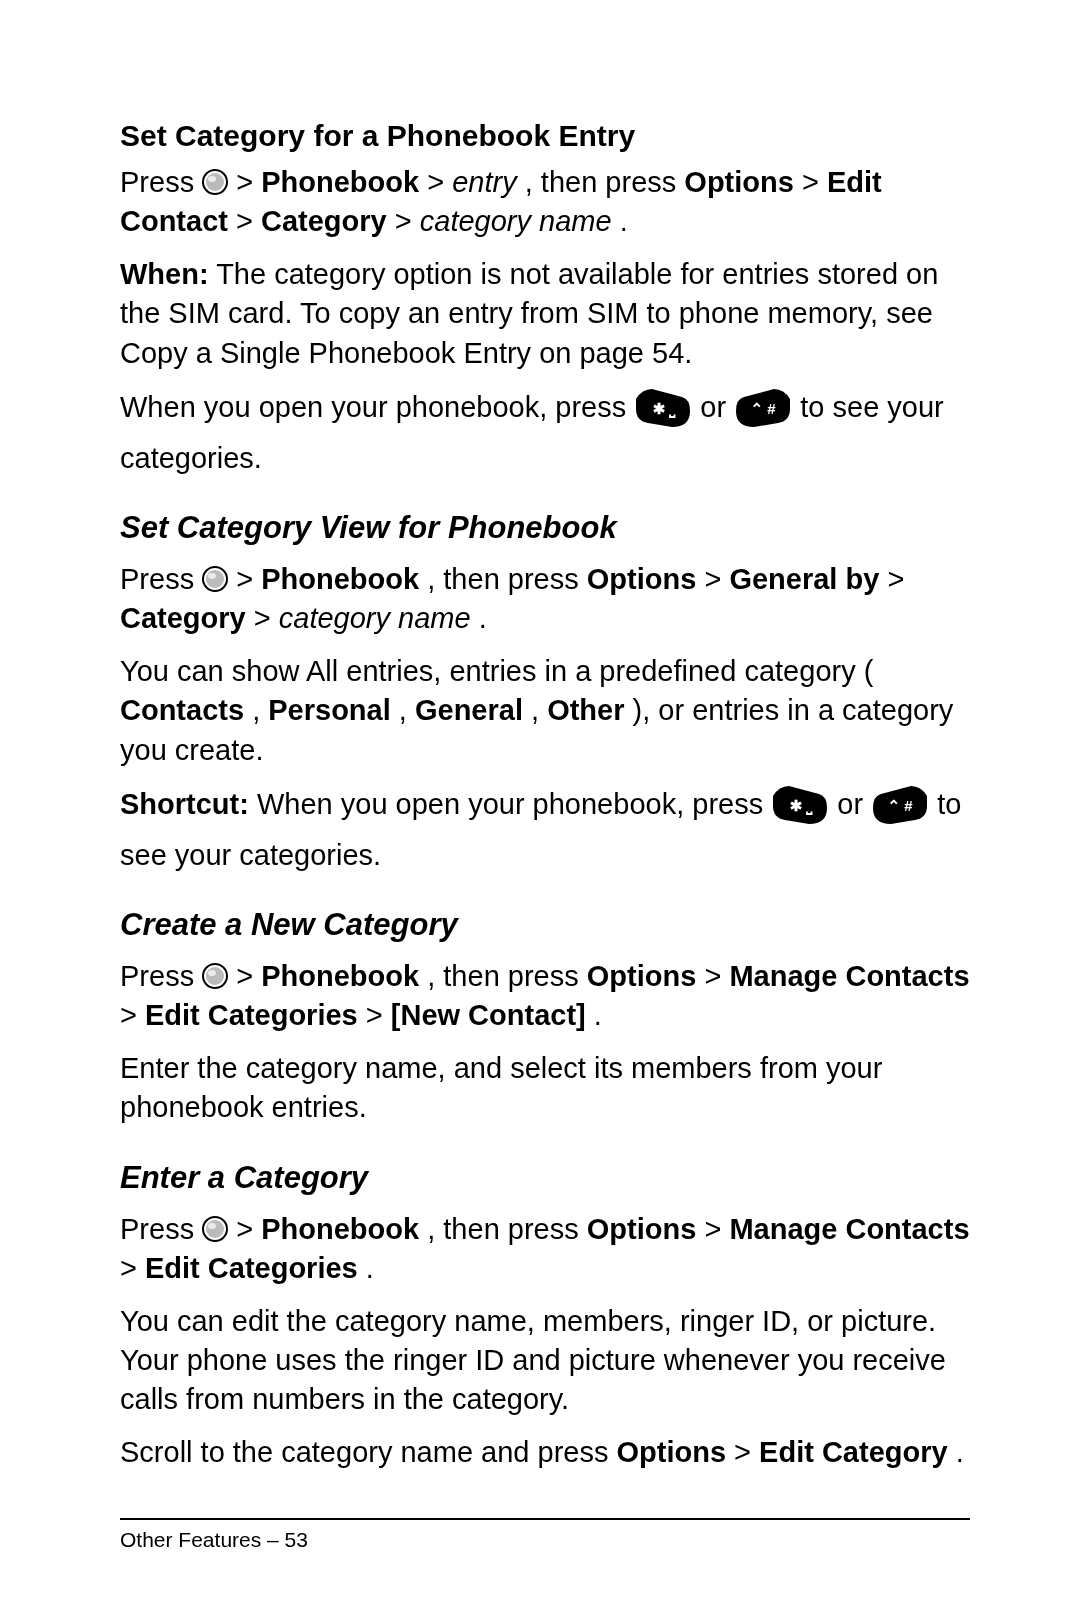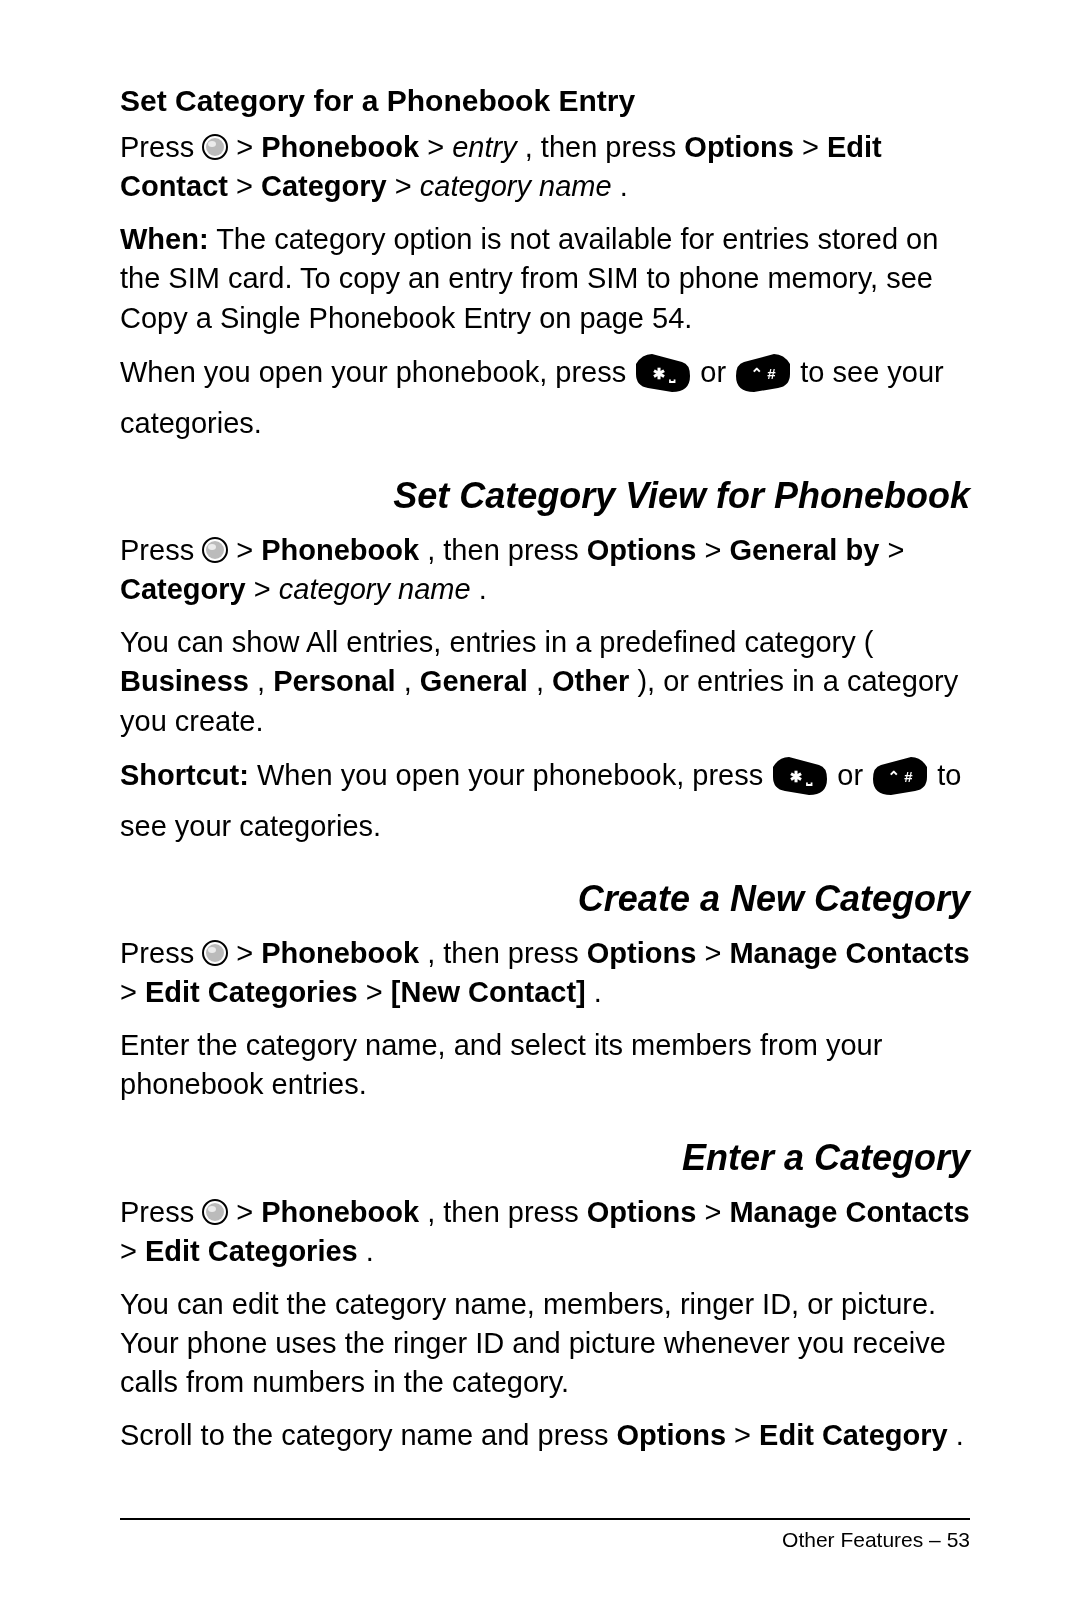--- a/index.html
+++ b/index.html
@@ -7,37 +7,36 @@
     padding: 0;
     background: #fff;
     font-family: Arial, Helvetica, sans-serif;
     color: #000;
     width: 1080px;
     height: 1622px;
     position: relative;
     box-sizing: border-box;
   }
   .page {
-    padding: 84px 110px 60px 120px;
+    padding: 119px 110px 60px 120px;
     box-sizing: border-box;
     height: 100%;
     position: relative;
   }
   .section-title {
     font-weight: bold;
     font-size: 30px;
     margin-bottom: 10px;
   }
   .section-heading {
     font-weight: bold;
     font-style: italic;
-    font-size: 36px;
+    font-size: 31px;
     margin-top: 32px;
     margin-bottom: 14px;
-    text-align: right;
   }
   p {
     font-size: 29px;
     line-height: 1.35;
     margin: 0 0 14px 0;
   }
   .bold { font-weight: bold; }
   .bi { font-weight: normal; font-style: italic; }
   .menu-icon {
     display: inline-block;
@@ -47,21 +46,20 @@
   }
   .star-key, .hash-key {
     display: inline-block;
     vertical-align: -12px;
   }
   .ftr {
     position: absolute;
     bottom: 70px; left: 120px; right: 110px;
     border-top: 2px solid #000;
     padding-top: 8px;
-    text-align: right;
     font-size: 21px;
   }
 </style>
 </head>
 <body>
 
 <div class="page">
 
   <div class="section-title">Set Category for a Phonebook Entry</div>
 
@@ -131,21 +129,21 @@
     <span class="bold">General by</span>
     <span> &gt; </span>
     <span class="bold">Category</span>
     <span> &gt; </span>
     <span class="bi">category name</span>
     <span>.</span>
   </p>
 
   <p>
     <span>You can show All entries, entries in a predefined category (</span>
-    <span class="bold">Business</span>
+    <span class="bold">Contacts</span>
     <span>, </span>
     <span class="bold">Personal</span>
     <span>, </span>
     <span class="bold">General</span>
     <span>, </span>
     <span class="bold">Other</span>
     <span>), or entries in a category you create.</span>
   </p>
 
   <p>

